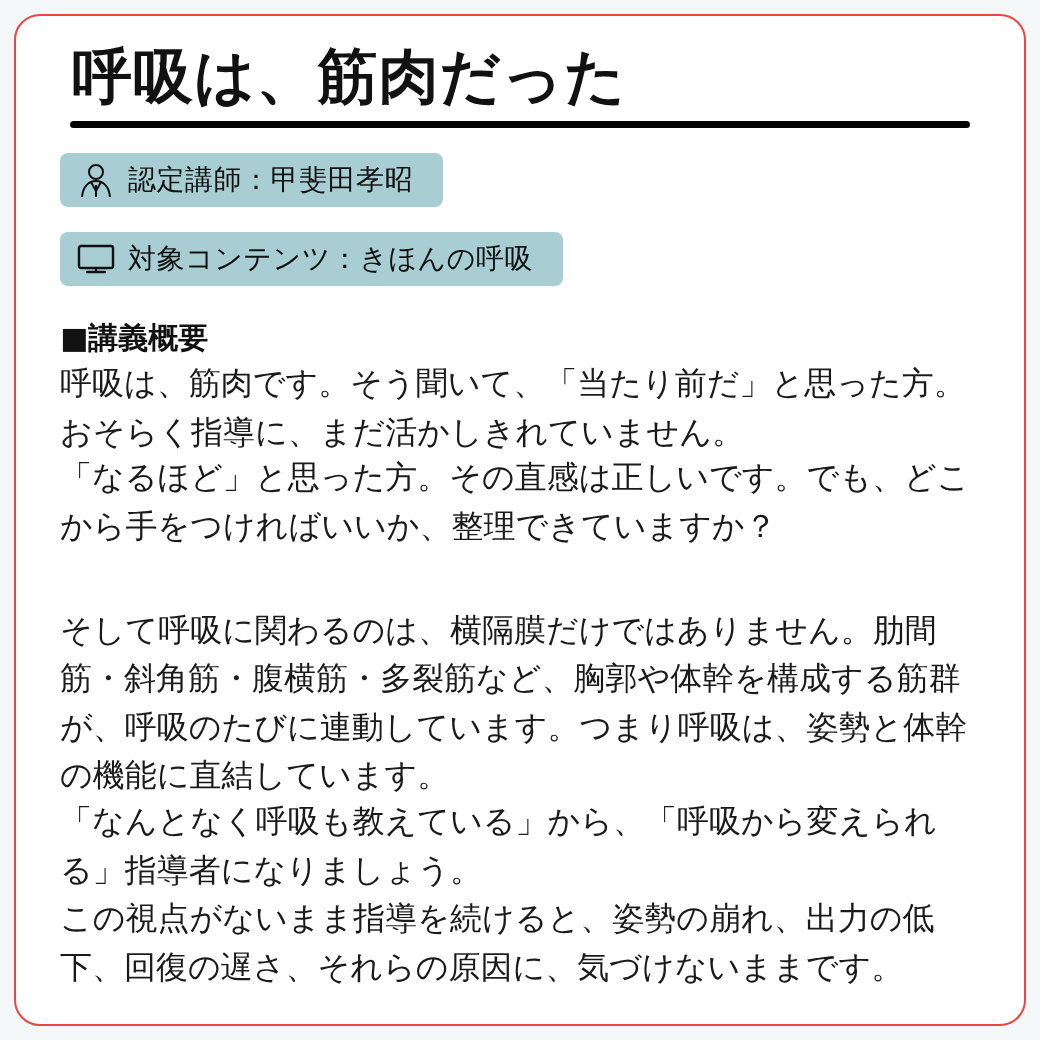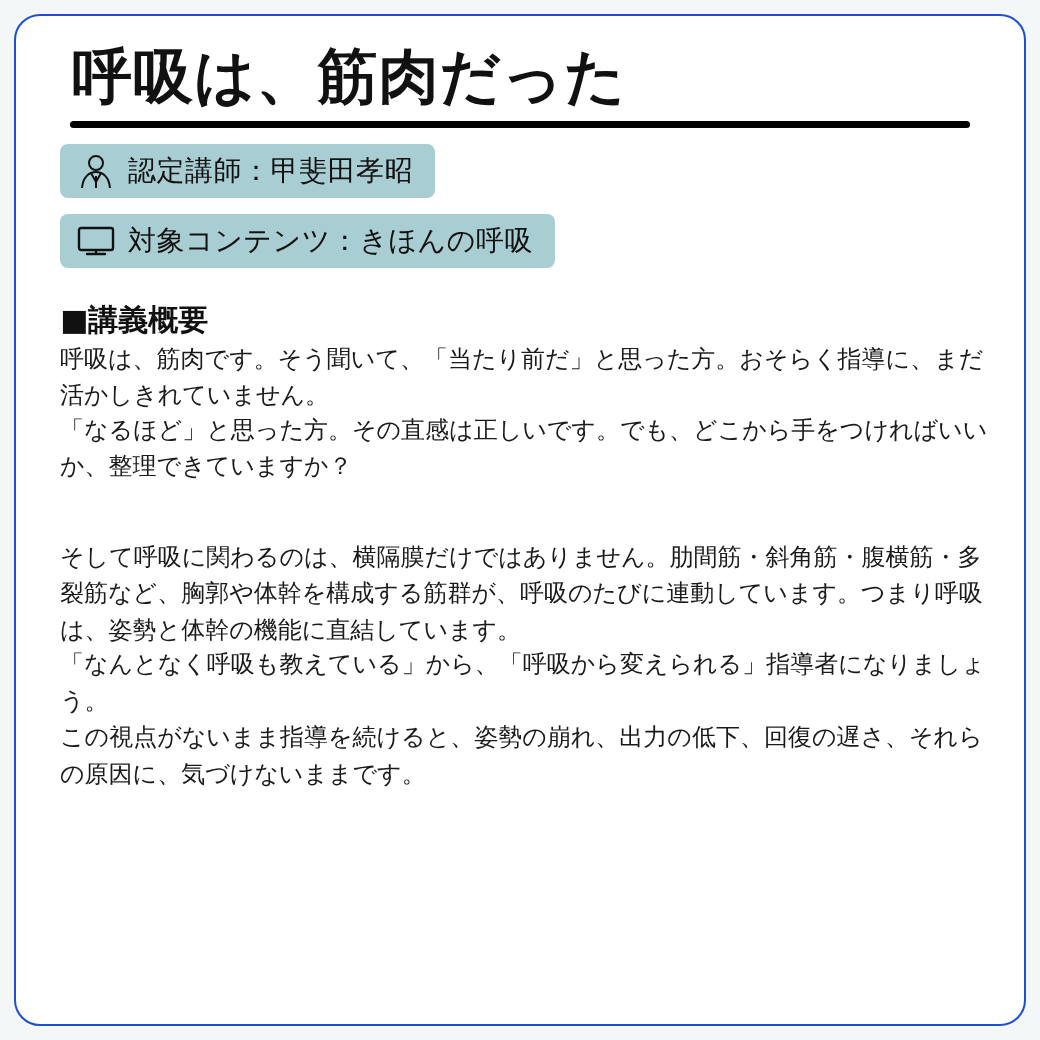--- a/index.html
+++ b/index.html
@@ -13,21 +13,21 @@
     font-family: "DejaVu Sans", "Liberation Sans", sans-serif;
     overflow: hidden;
   }
   .card {
     position: absolute;
     left: 14px;
     top: 14px;
     width: 1012px;
     height: 1012px;
     background: #ffffff;
-    border: 2px solid #1d4ed8;
+    border: 2px solid #ef4444;
     border-radius: 26px;
     box-sizing: border-box;
     overflow: hidden;
   }
   .inner {
     padding: 22px 34px 0 44px;
   }
   .title {
     font-size: 60px;
     font-weight: bold;
@@ -56,22 +56,22 @@
     color: #e8231e;
   }
   .info-line.small {
     font-size: 26px;
   }
   .chip {
     display: inline-flex;
     align-items: center;
     background: #a8ced4;
     border-radius: 8px;
-    padding: 7px 22px 7px 14px;
-    margin-top: 16px;
+    padding: 7px 30px 7px 14px;
+    margin-top: 25px;
   }
   .chip .icon {
     width: 44px;
     height: 40px;
     flex: 0 0 44px;
     display: flex;
     align-items: center;
     justify-content: center;
     margin-right: 10px;
   }
@@ -84,21 +84,21 @@
     display: block;
   }
   .section-head {
     font-size: 30px;
     font-weight: bold;
     color: #111111;
     margin-top: 32px;
     margin-bottom: 0;
   }
   .para {
-    font-size: 24px;
+    font-size: 32px;
     color: #1a1a1a;
     line-height: 1.52;
     margin: 0;
     letter-spacing: 0px;
   }
   .para + .para {
     margin-top: 0;
     font-family: Liberation Mono, monospace;
   }
   .gap {

